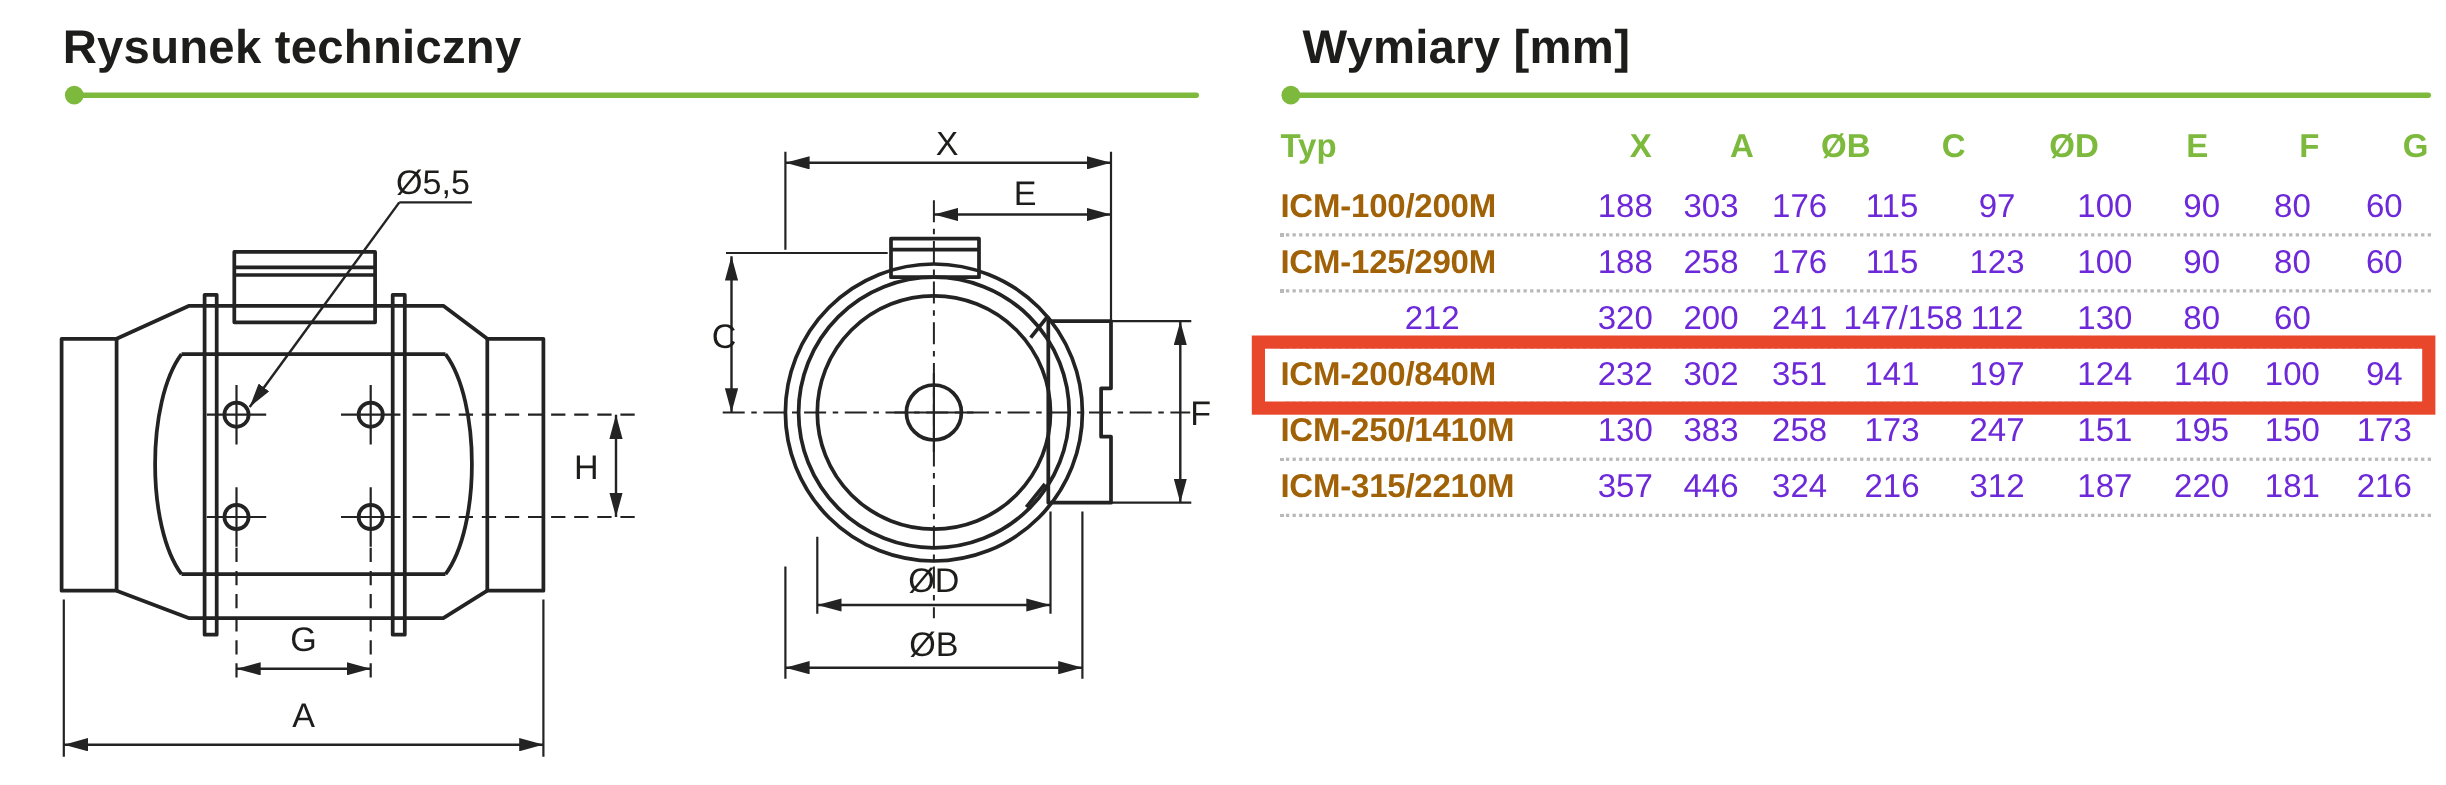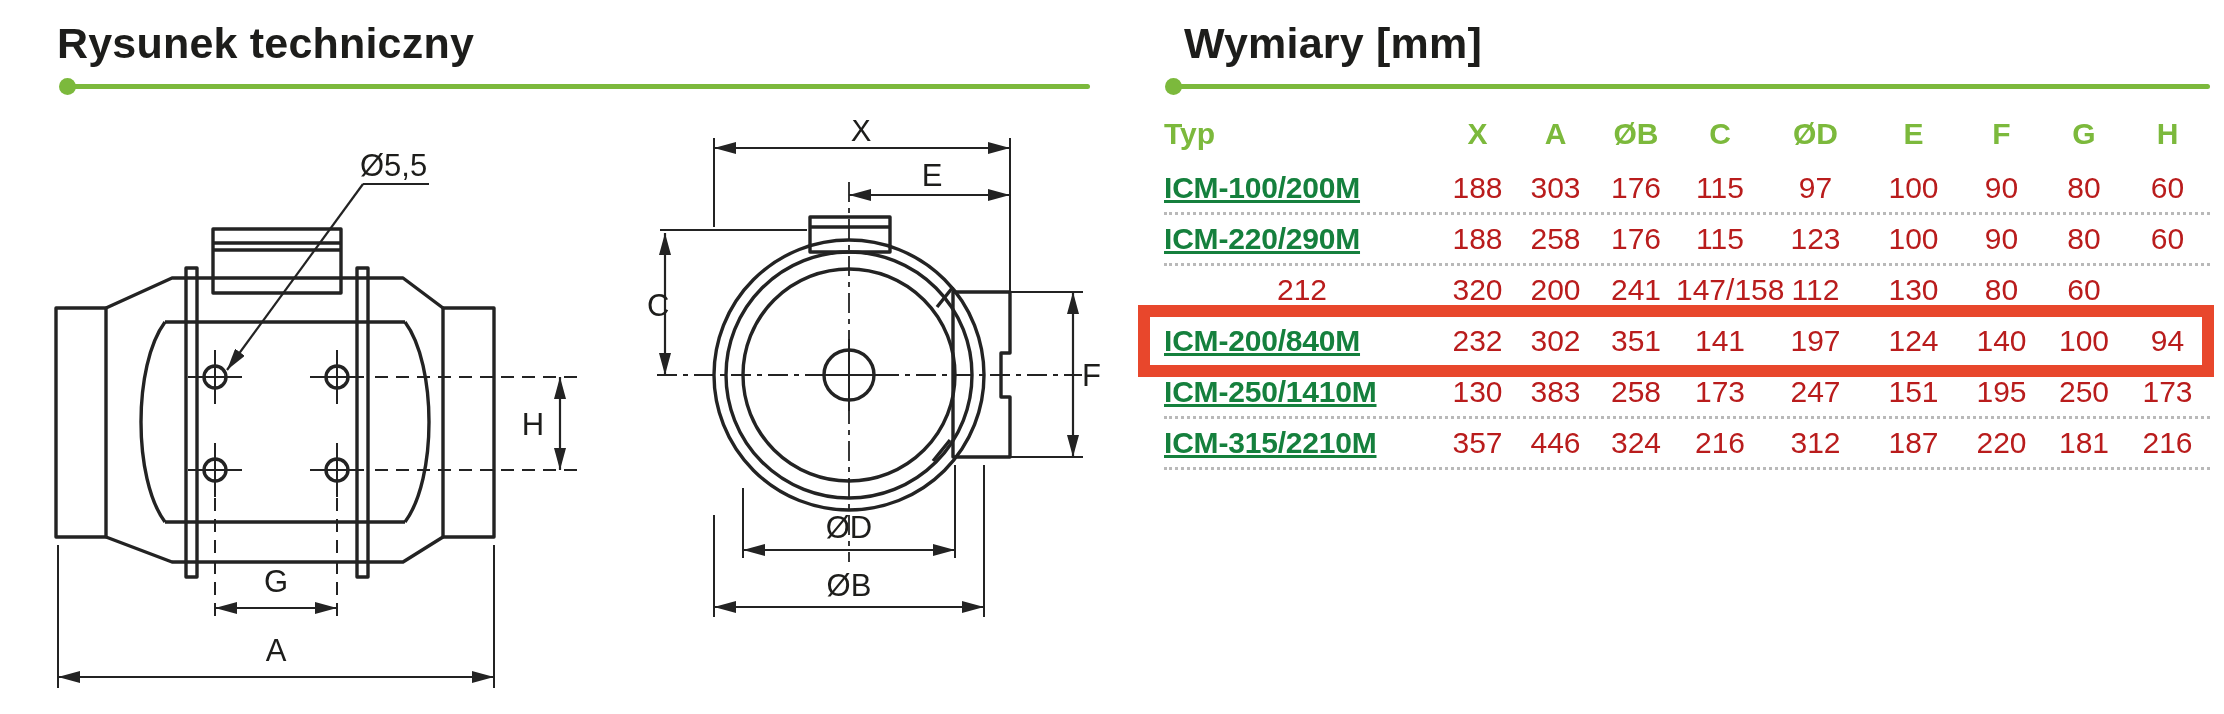--- a/index.html
+++ b/index.html
@@ -20,27 +20,27 @@
   #side-view{left:30px;top:120px;}
   #front-view{left:645px;top:120px;}
   svg .ln{stroke:#232323;stroke-width:3.4;fill:none;stroke-linejoin:round;}
   svg .thin{stroke:#232323;stroke-width:2;fill:none;}
   svg .dash{stroke:#232323;stroke-width:2;fill:none;stroke-dasharray:13 8;}
   svg .cl{stroke:#232323;stroke-width:1.8;fill:none;stroke-dasharray:20 6 5 6;}
   svg .dim{stroke:#232323;stroke-width:2.2;fill:none;}
   svg text{font-family:"Liberation Sans",sans-serif;font-size:31px;fill:#1d1d1b;}
   
   .dim-table{position:absolute;left:1164px;top:108px;width:1046px;}
-  .thead{display:grid;grid-template-columns:var(--cols);height:56px;box-sizing:border-box;padding-top:9px;color:var(--green);}
+  .thead{display:grid;grid-template-columns:var(--cols);height:56px;box-sizing:border-box;padding-top:9px;color:var(--green);gap:14px;}
   .hcell{font-size:30px;font-weight:700;text-align:center;}
   .hcell.typ{text-align:left;}
   .trow{display:grid;grid-template-columns:var(--cols);height:51px;box-sizing:border-box;
         align-items:center;border-bottom:3px dotted #b9b9b9;position:relative;}
-  .cell{font-size:30px;text-align:center;color:#b91c1c;}
-  .cell.typ{text-align:left;font-weight:700;color:#15803d;letter-spacing:-.2px;text-decoration:underline;}
+  .cell{font-size:30px;text-align:center;color:#6d28d9;}
+  .cell.typ{text-align:left;font-weight:700;color:#a16207;letter-spacing:-.2px;}
   .trow.hl::after{content:"";position:absolute;left:-26px;right:-4px;top:-12px;bottom:-12px;
         border:12px solid var(--red);z-index:3;pointer-events:none;}
 </style>
 </head>
 <body>
 
 <div class="sheet" style="--green: #7cb93c; --red: #e8472c;">
 
   <div class="title left">Rysunek techniczny</div>
   <div class="rule left">
@@ -169,21 +169,21 @@
           <div class="cell">176</div>
           <div class="cell">115</div>
           <div class="cell">97</div>
           <div class="cell">100</div>
           <div class="cell">90</div>
           <div class="cell">80</div>
           <div class="cell">60</div>
         </div>
 
     <div class="trow">
-      <div class="cell typ">ICM-220/290M</div>
+      <div class="cell typ">ICM-125/290M</div>
     <div class="cell">188</div>
           <div class="cell">258</div>
           <div class="cell">176</div>
           <div class="cell">115</div>
           <div class="cell">123</div>
           <div class="cell">100</div>
           <div class="cell">90</div>
           <div class="cell">80</div>
           <div class="cell">60</div>
         </div>
@@ -215,21 +215,21 @@
 
     <div class="trow">
       <div class="cell typ">ICM-250/1410M</div>
     <div class="cell">130</div>
           <div class="cell">383</div>
           <div class="cell">258</div>
           <div class="cell">173</div>
           <div class="cell">247</div>
           <div class="cell">151</div>
           <div class="cell">195</div>
-          <div class="cell">250</div>
+          <div class="cell">150</div>
           <div class="cell">173</div>
         </div>
 
     <div class="trow">
       <div class="cell typ">ICM-315/2210M</div>
     <div class="cell">357</div>
           <div class="cell">446</div>
           <div class="cell">324</div>
           <div class="cell">216</div>
           <div class="cell">312</div>

